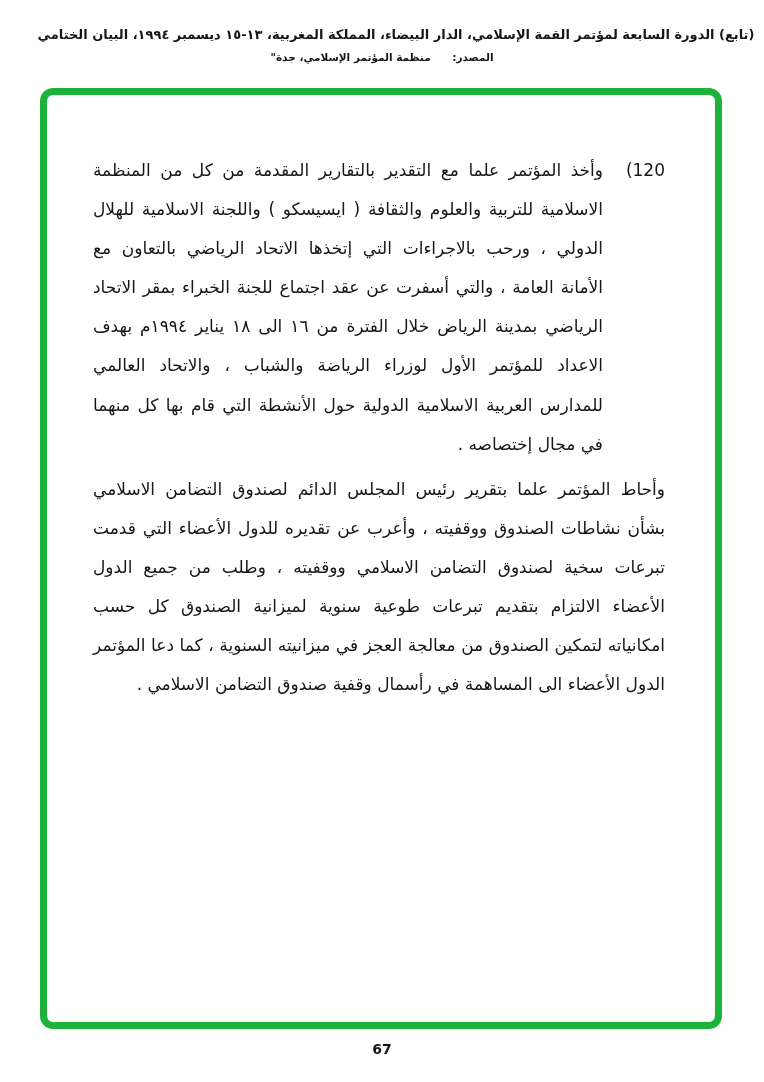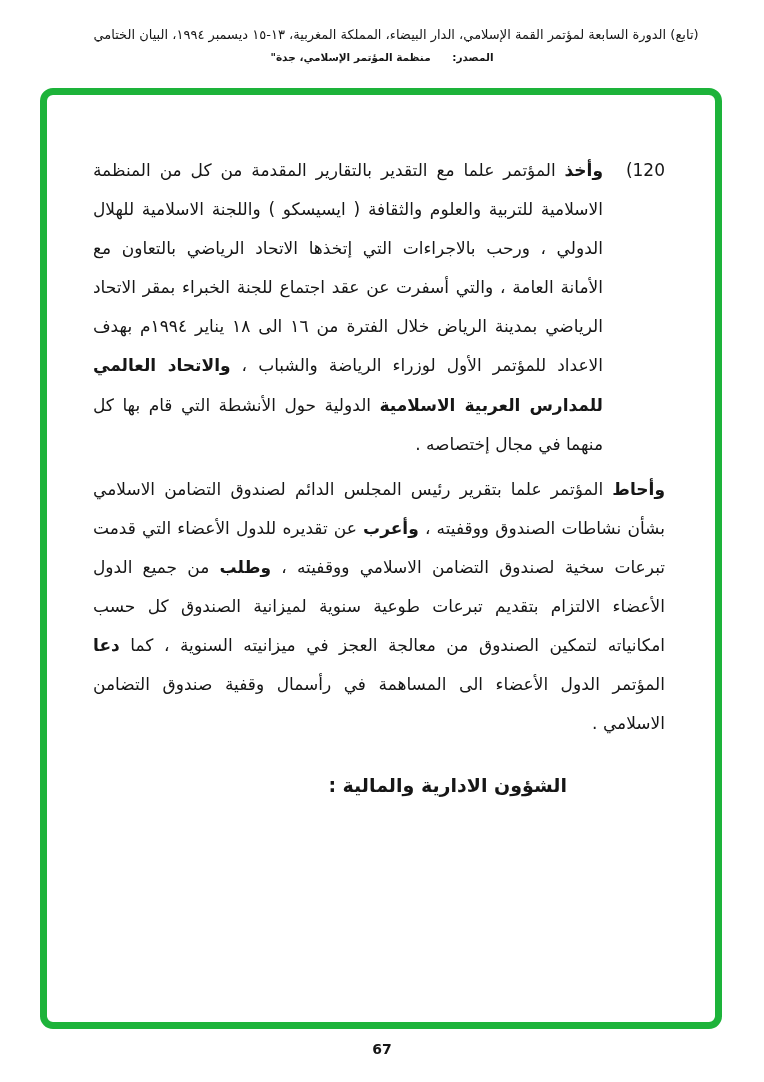--- a/index.html
+++ b/index.html
@@ -13,21 +13,21 @@
     position: relative;
     overflow: hidden;
   }
   .page-header {
     direction: rtl;
     text-align: center;
     padding-top: 26px;
   }
   .header-title {
     font-size: 13px;
-    font-weight: normal;
+    font-weight: bold;
     letter-spacing: 0;
     line-height: 1.4;
     padding-left: 28px;
   }
   .header-source {
     margin-top: 7px;
     font-size: 10.5px;
     font-weight: bold;
   }
   .header-source .src-label { margin-left: 18px; text-align: right; }
@@ -57,21 +57,21 @@
   .para-num {
     flex: 0 0 55px;
     width: 55px;
     white-space: nowrap;
   }
   .para-body {
     flex: 1;
     text-align: justify;
     text-align-last: right;
   }
-  .b { font-weight: bold; }
+  .b { font-weight: normal; }
   .section-heading {
     font-weight: bold;
     font-size: 19px;
     line-height: 1.6;
     padding: 24px 98px 12px 0;
   }
   .page-number {
     position: absolute;
     top: 1041px;
     left: 0;
@@ -96,19 +96,18 @@
   <div class="doc-content">
       <div class="para">
         <div class="para-num">120)</div>
         <div class="para-body"><span class="b">وأخذ</span><span> المؤتمر علما مع التقدير بالتقارير المقدمة من كل من المنظمة الاسلامية للتربية والعلوم والثقافة ( ايسيسكو ) واللجنة الاسلامية للهلال الدولي ، ورحب بالاجراءات التي إتخذها الاتحاد الرياضي بالتعاون مع الأمانة العامة ، والتي أسفرت عن عقد اجتماع للجنة الخبراء بمقر الاتحاد الرياضي بمدينة الرياض خلال الفترة من ١٦ الى ١٨ يناير ١٩٩٤م بهدف الاعداد للمؤتمر الأول لوزراء الرياضة والشباب ، </span><span class="b">والاتحاد العالمي للمدارس العربية الاسلامية</span><span> الدولية حول الأنشطة التي قام بها كل منهما في مجال إختصاصه .</span></div>
       </div>
       <div class="para">
       </div>
       <div class="para">
         <div class="para-body"><span class="b">وأحاط</span><span> المؤتمر علما بتقرير رئيس المجلس الدائم لصندوق التضامن الاسلامي بشأن نشاطات الصندوق ووقفيته ، </span><span class="b">وأعرب</span><span> عن تقديره للدول الأعضاء التي قدمت تبرعات سخية لصندوق التضامن الاسلامي ووقفيته ، </span><span class="b">وطلب</span><span> من جميع الدول الأعضاء الالتزام بتقديم تبرعات طوعية سنوية لميزانية الصندوق كل حسب امكانياته لتمكين الصندوق من معالجة العجز في ميزانيته السنوية ، كما </span><span class="b">دعا</span><span> المؤتمر الدول الأعضاء الى المساهمة في رأسمال وقفية صندوق التضامن الاسلامي .</span></div>
       </div>
-      <div class="section-heading">الشؤون الادارية والمالية :</div>
       <div class="para">
       </div>
     </div>
 </main>
 
 <footer class="page-number">67</footer>
 
 </body></html>

